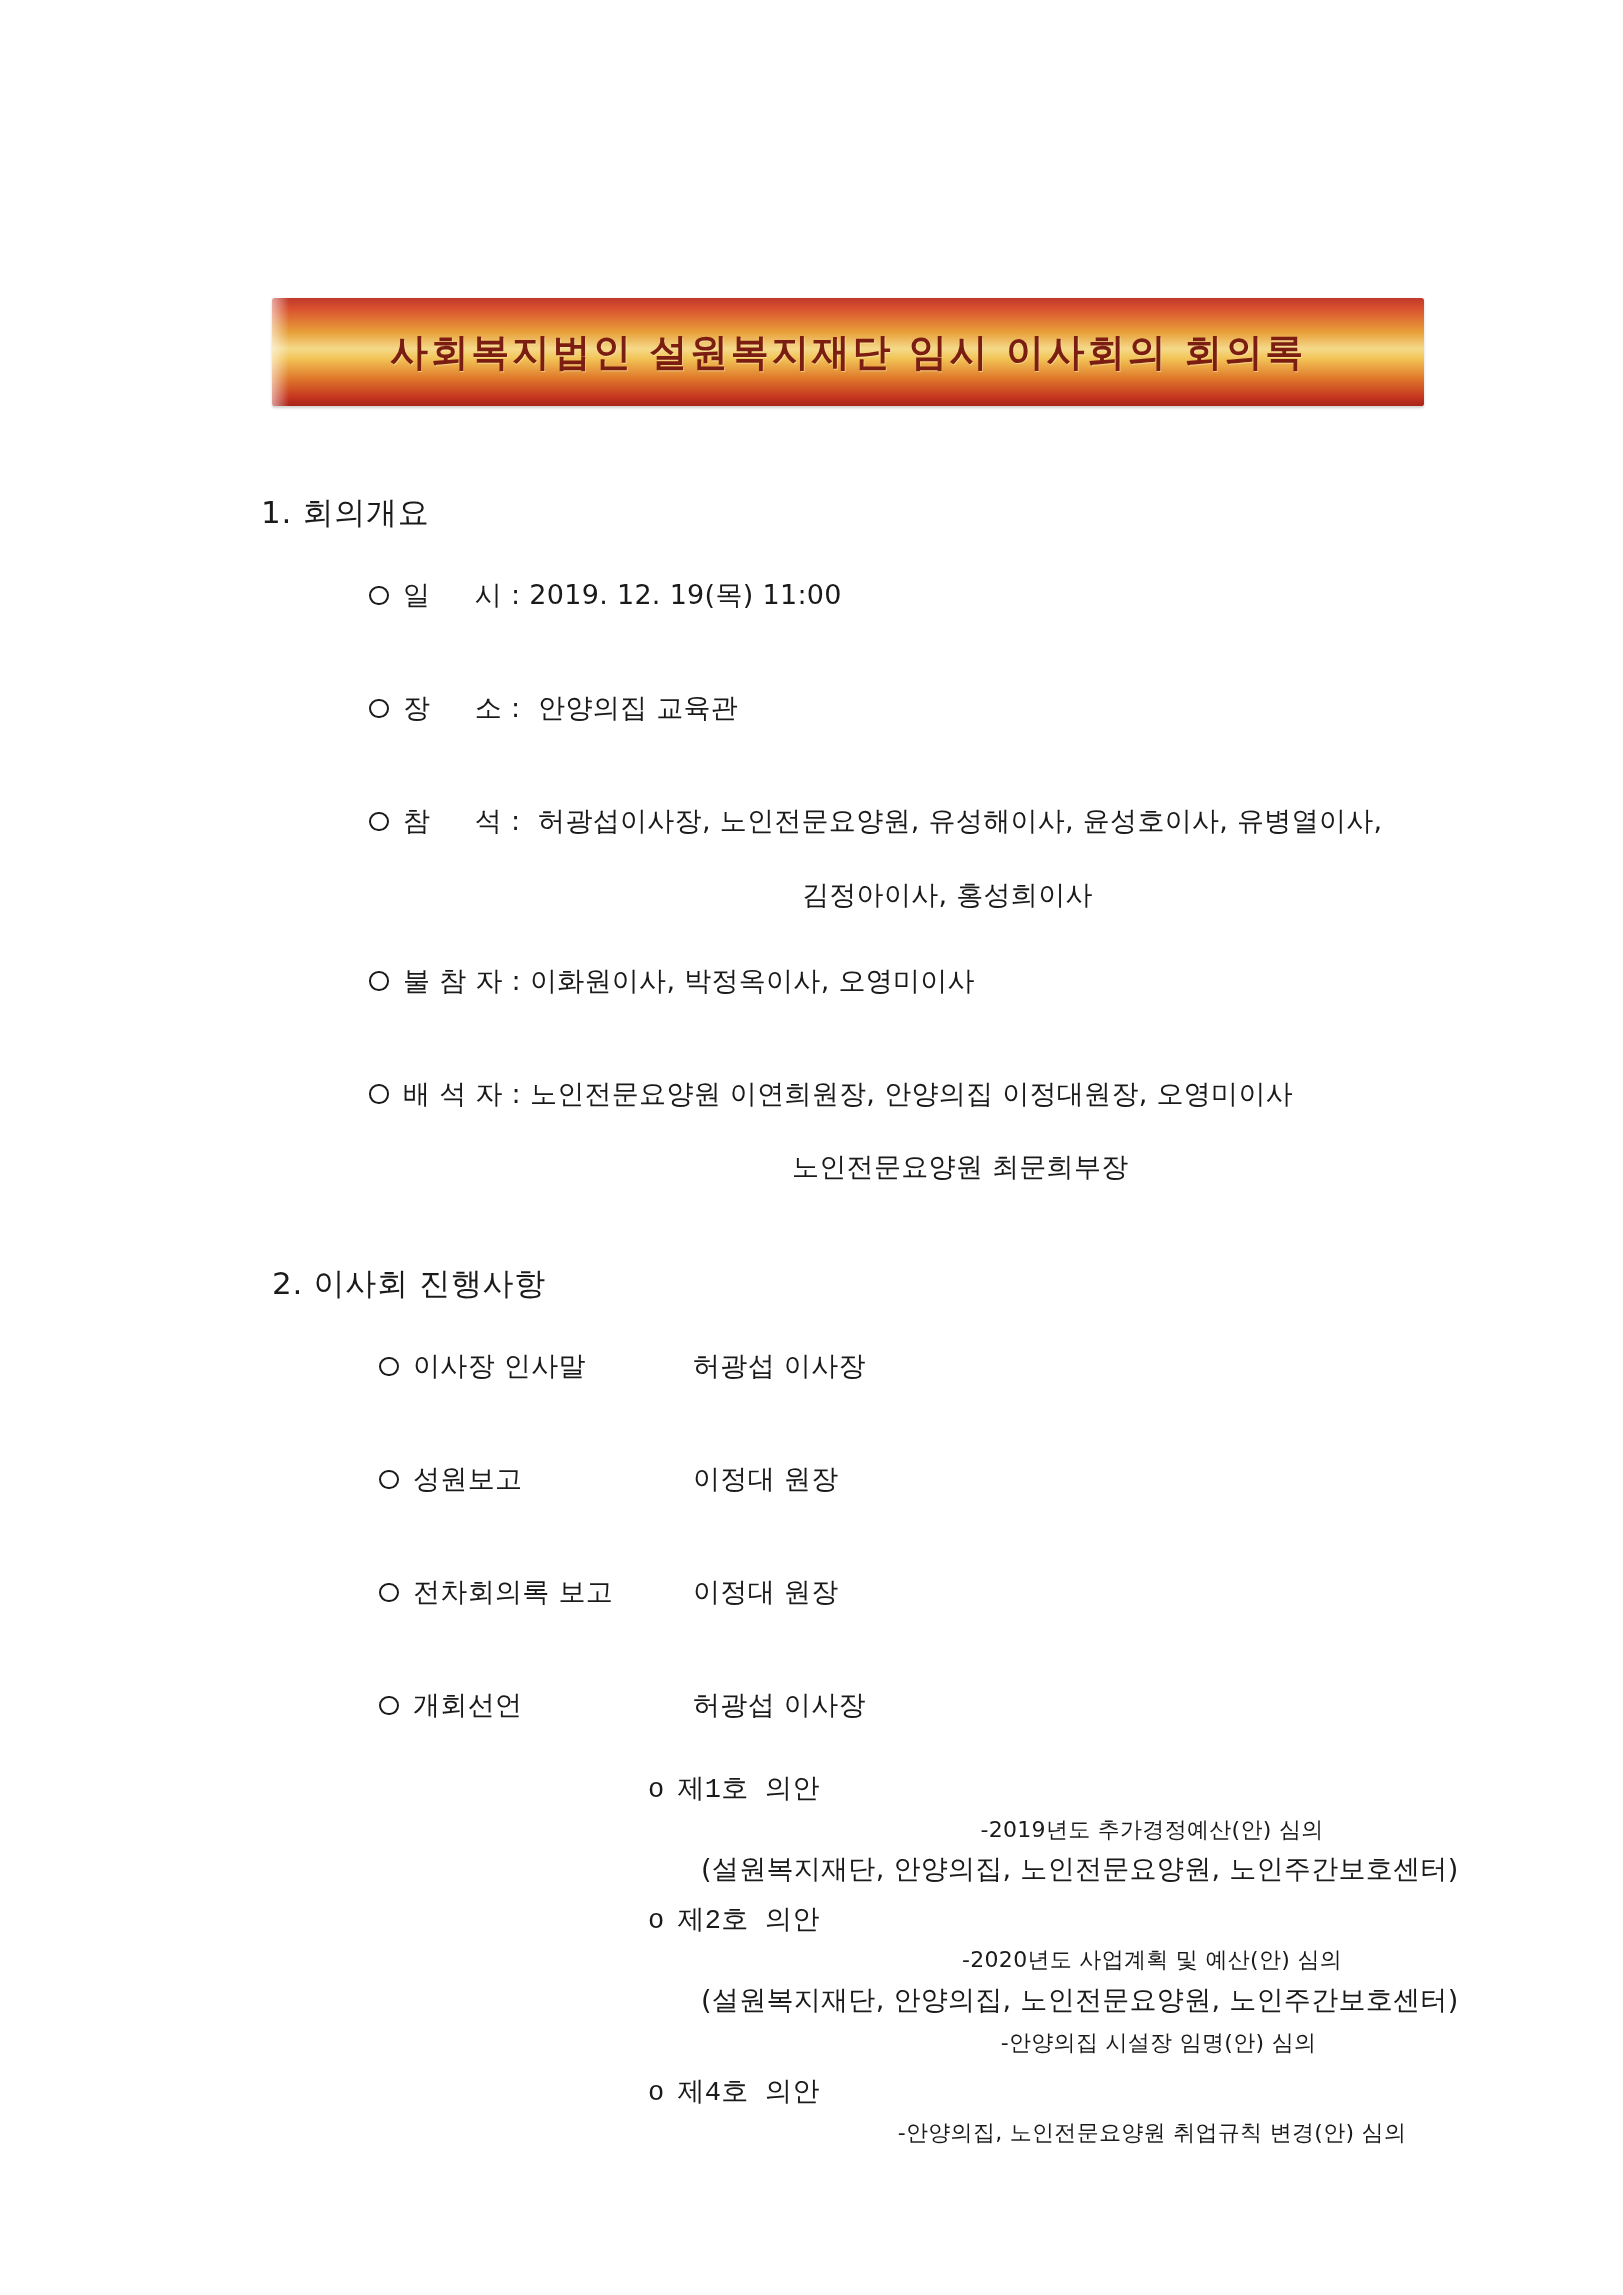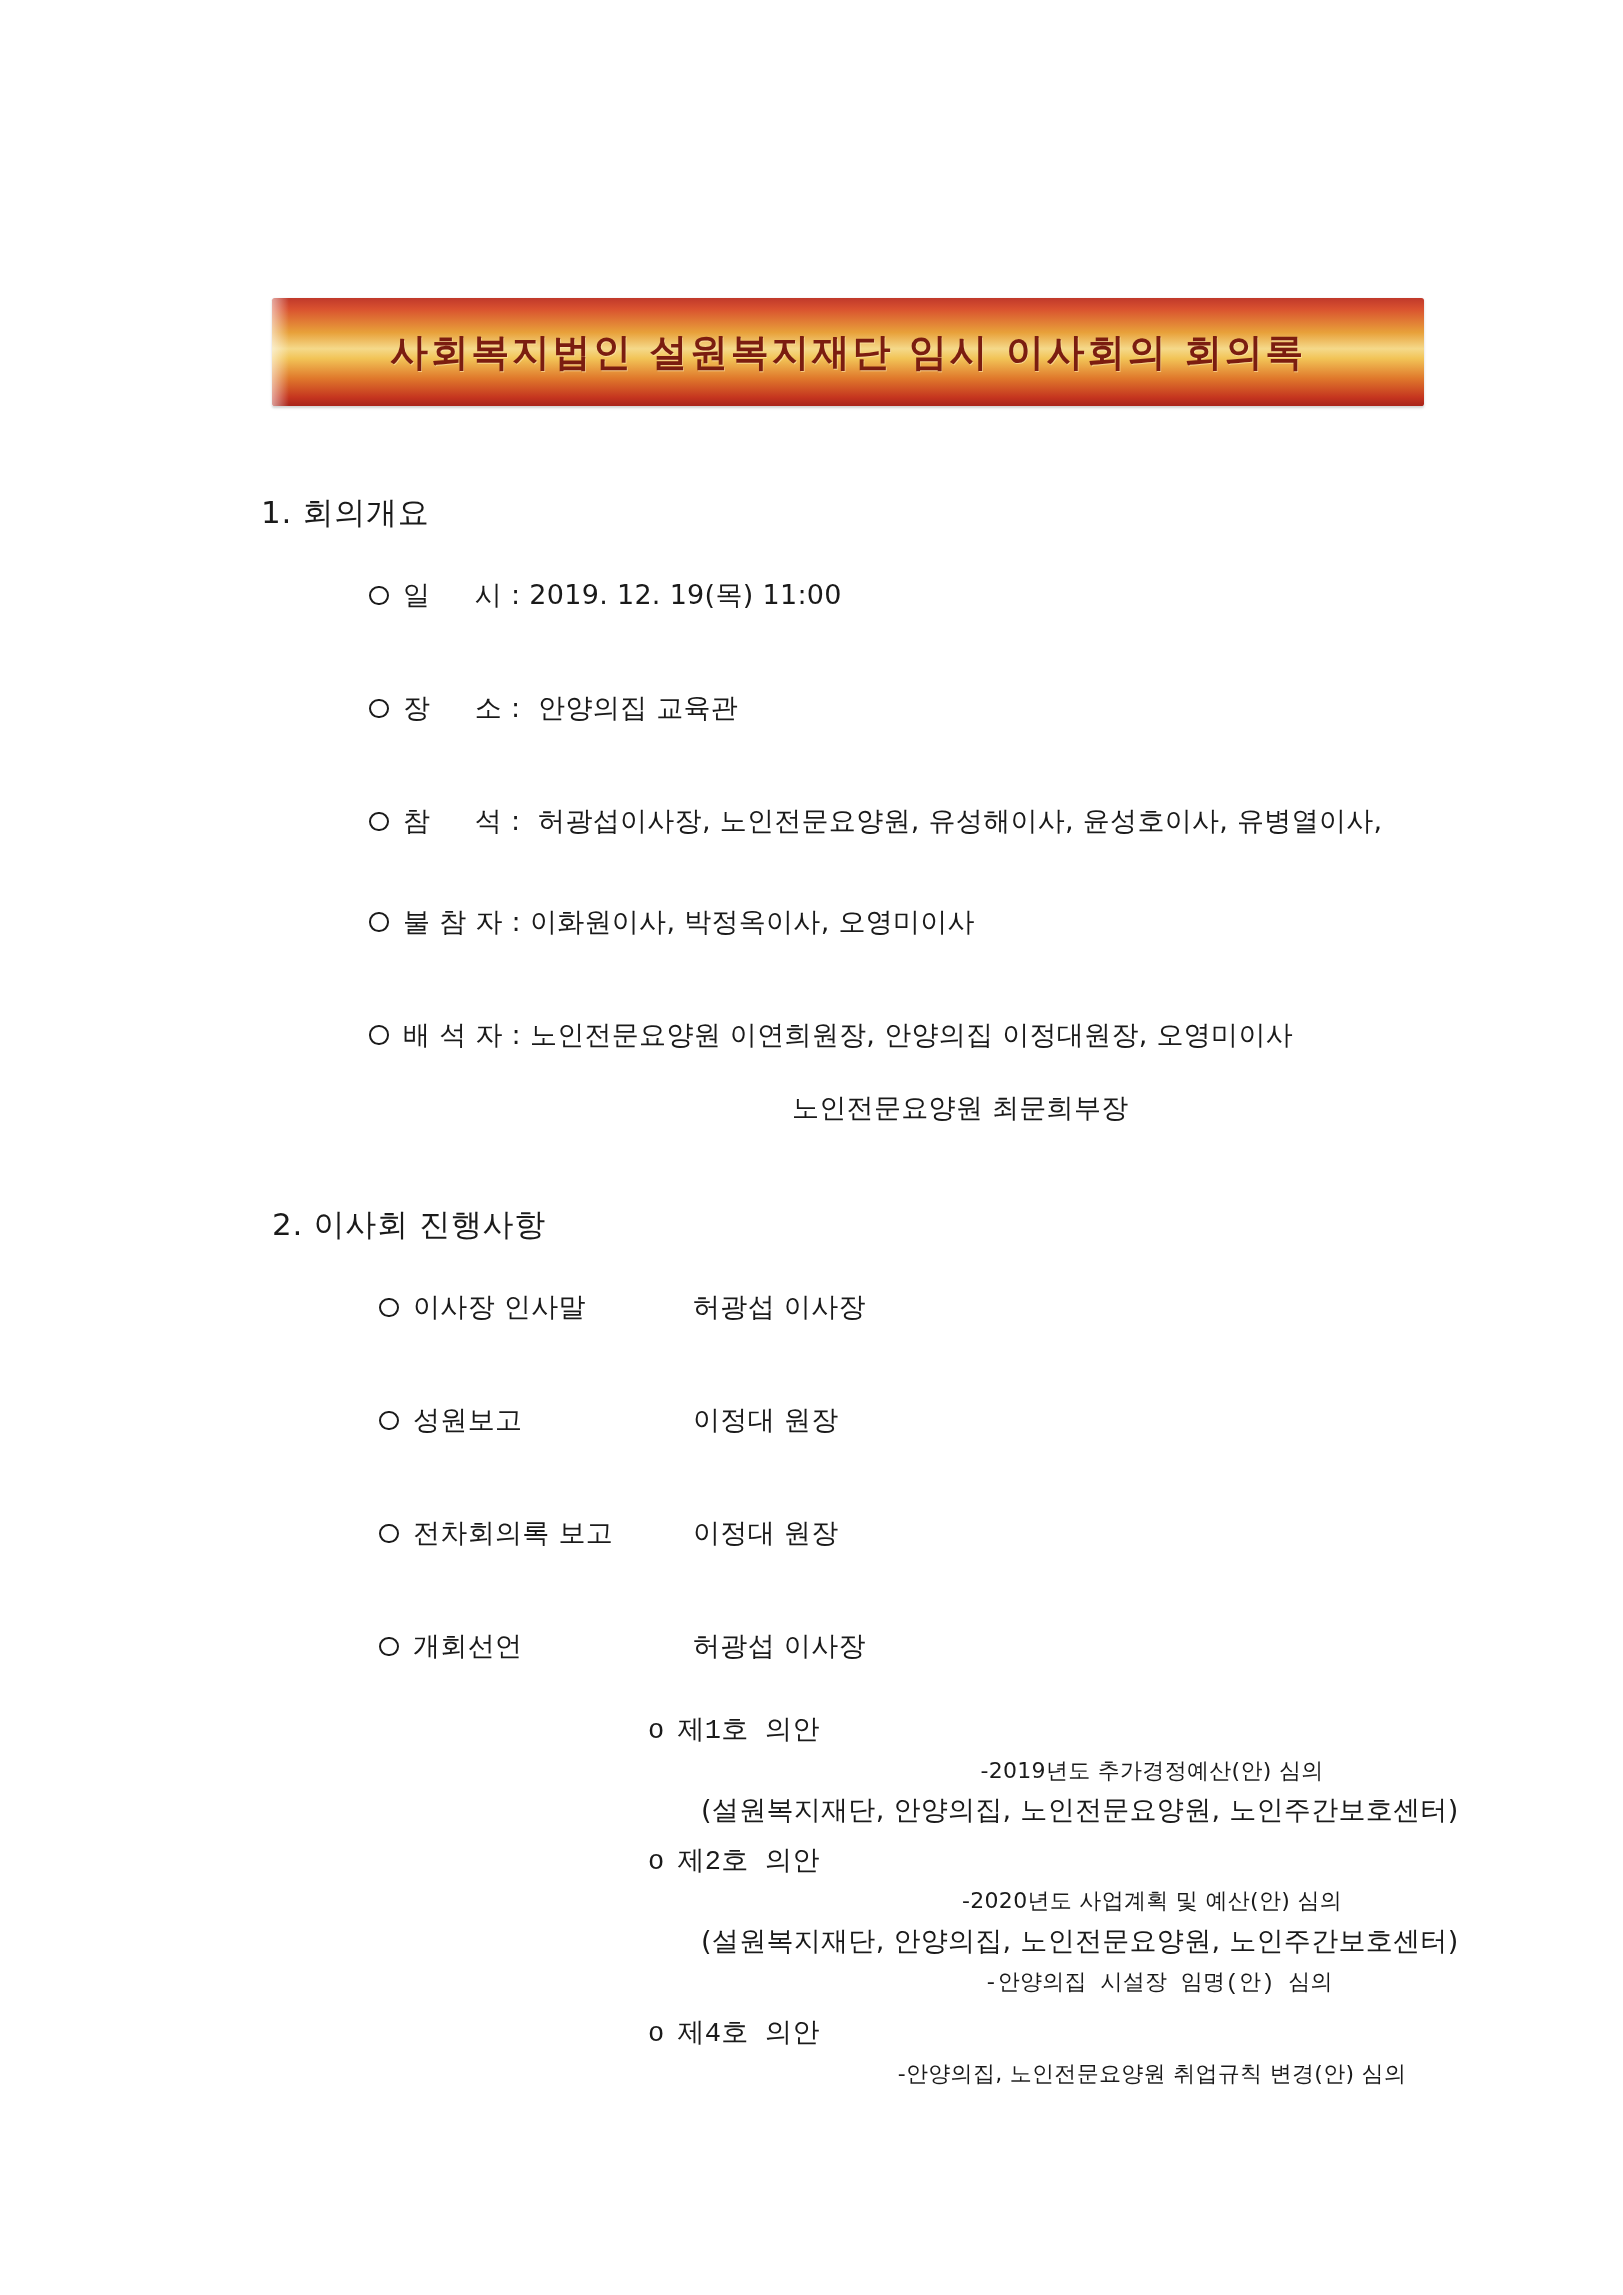--- a/index.html
+++ b/index.html
@@ -116,21 +116,21 @@
   .sub-o.deeper { padding-left: 353px; }
   .sub-detail {
     padding-left: 373px;
     font-size: 22px;
     line-height: 1.0;
     letter-spacing: 0.3px;
     white-space: pre;
     margin: 0 0 14.4px 0;
     text-align: center;
   }
-  .sub-detail.deeper { padding-left: 386px; font-family: Liberation Mono, monospace; }
+  .sub-detail.deeper { padding-left: 386px; }
   .sub-detail2 {
     padding-left: 393px;
     font-size: 27px;
     line-height: 1.0;
     letter-spacing: 0.3px;
     white-space: pre;
     margin: 0 0 26px 0;
   }
   .gap-section { height: 56px; }
 
@@ -169,20 +169,21 @@
       </div>
 
       <div class="line">
         <span class="circle-mark"></span><span>장     소 :</span>  <span>안양의집 교육관</span>
       </div>
 
       <div class="line" style="margin-bottom:19.6px;">
         <span class="circle-mark"></span><span>참     석 :</span>  <span>허광섭이사장, 노인전문요양원, 유성해이사, 윤성호이사, 유병열이사,</span>
       </div>
 
+      <div class="line cont-indent">김정아이사, 홍성희이사</div>
 
       <div class="line">
         <span class="circle-mark"></span><span>불 참 자 :</span> <span>이화원이사, 박정옥이사, 오영미이사</span>
       </div>
 
       <div class="line" style="margin-bottom:19.6px;">
         <span class="circle-mark"></span><span>배 석 자 :</span> <span>노인전문요양원 이연희원장, 안양의집 이정대원장, 오영미이사</span>
       </div>
 
       <div class="line cont-indent2">노인전문요양원 최문희부장</div>

